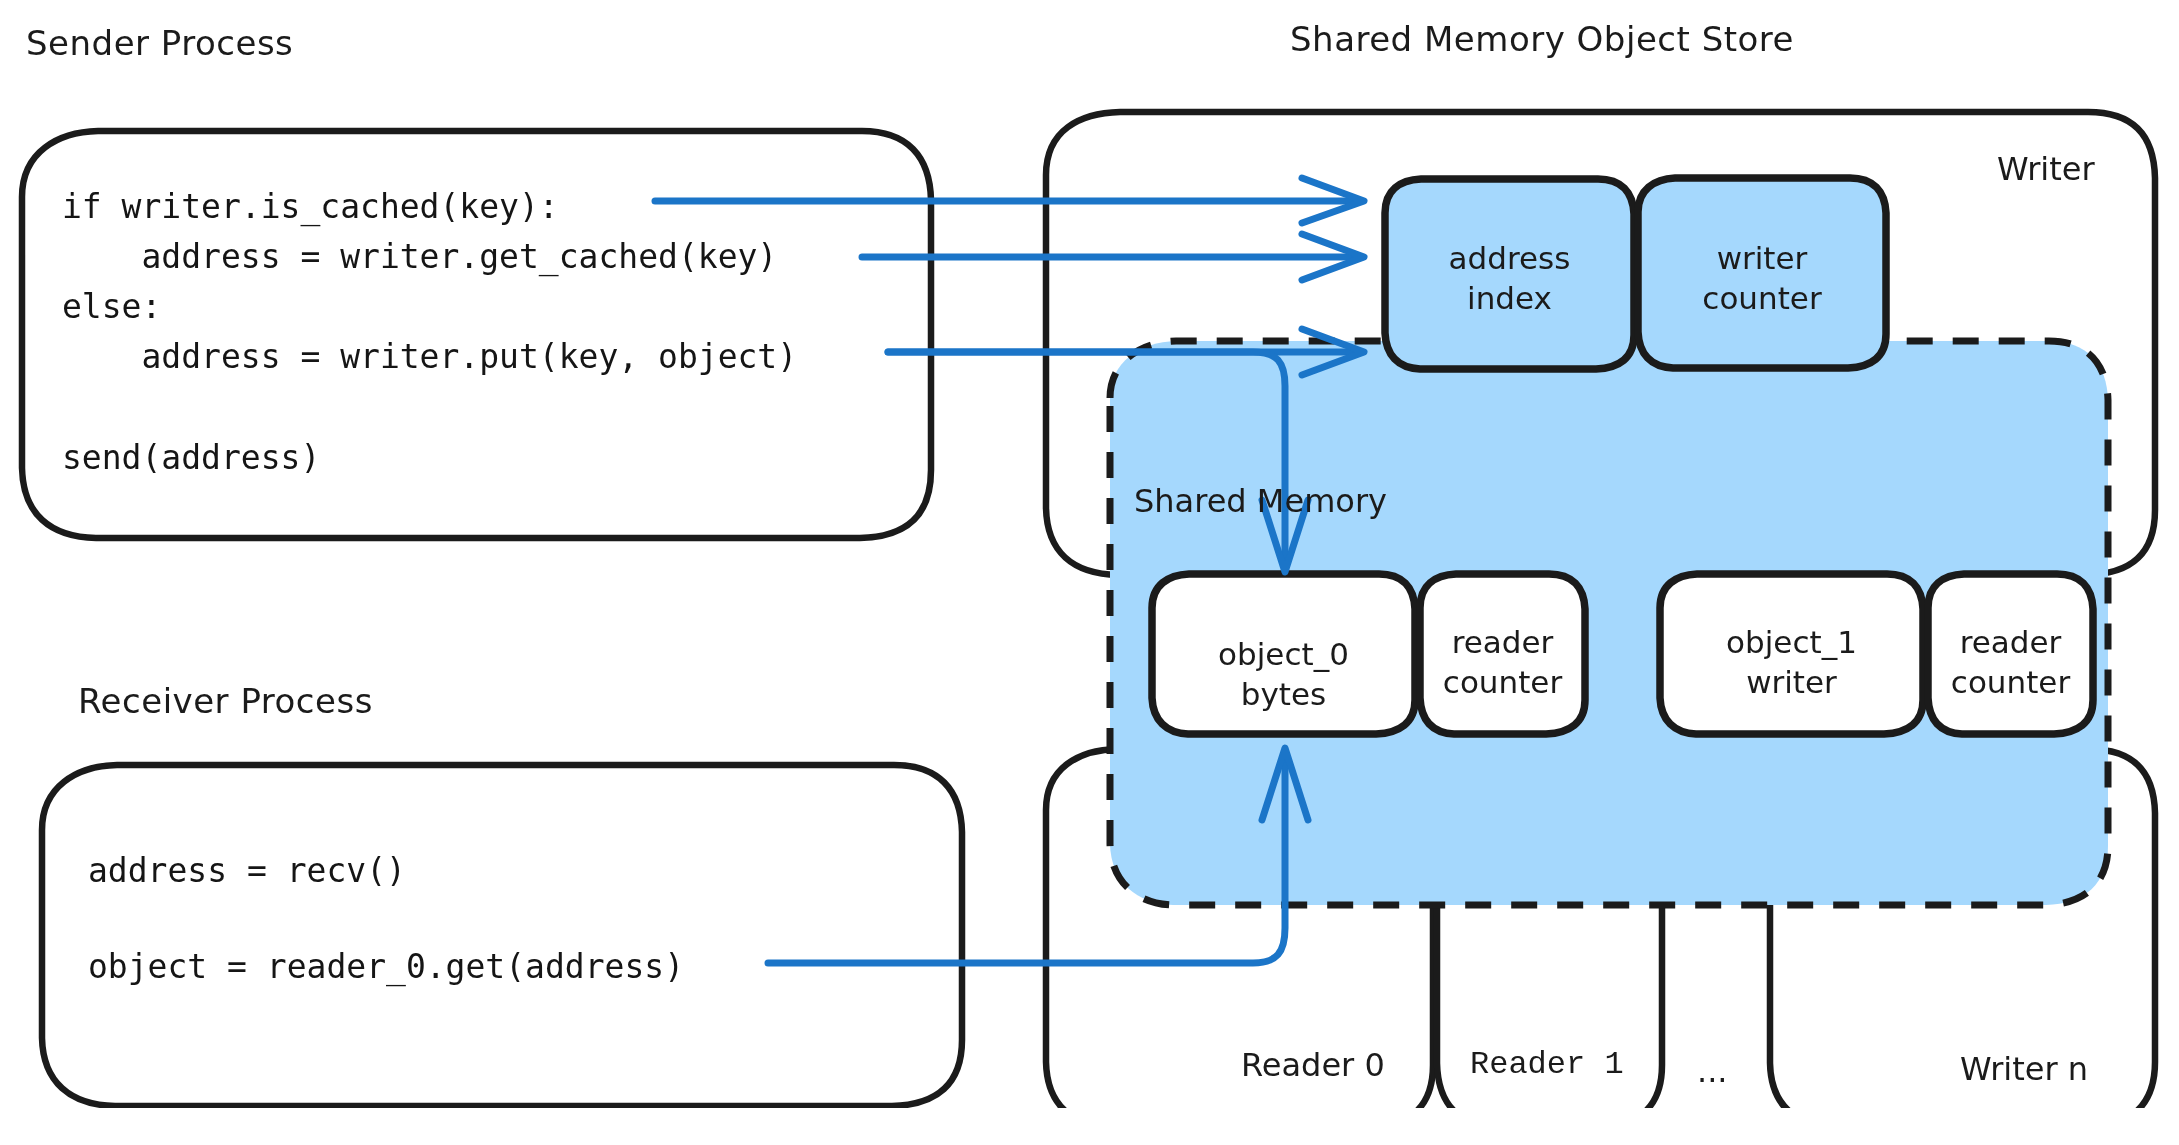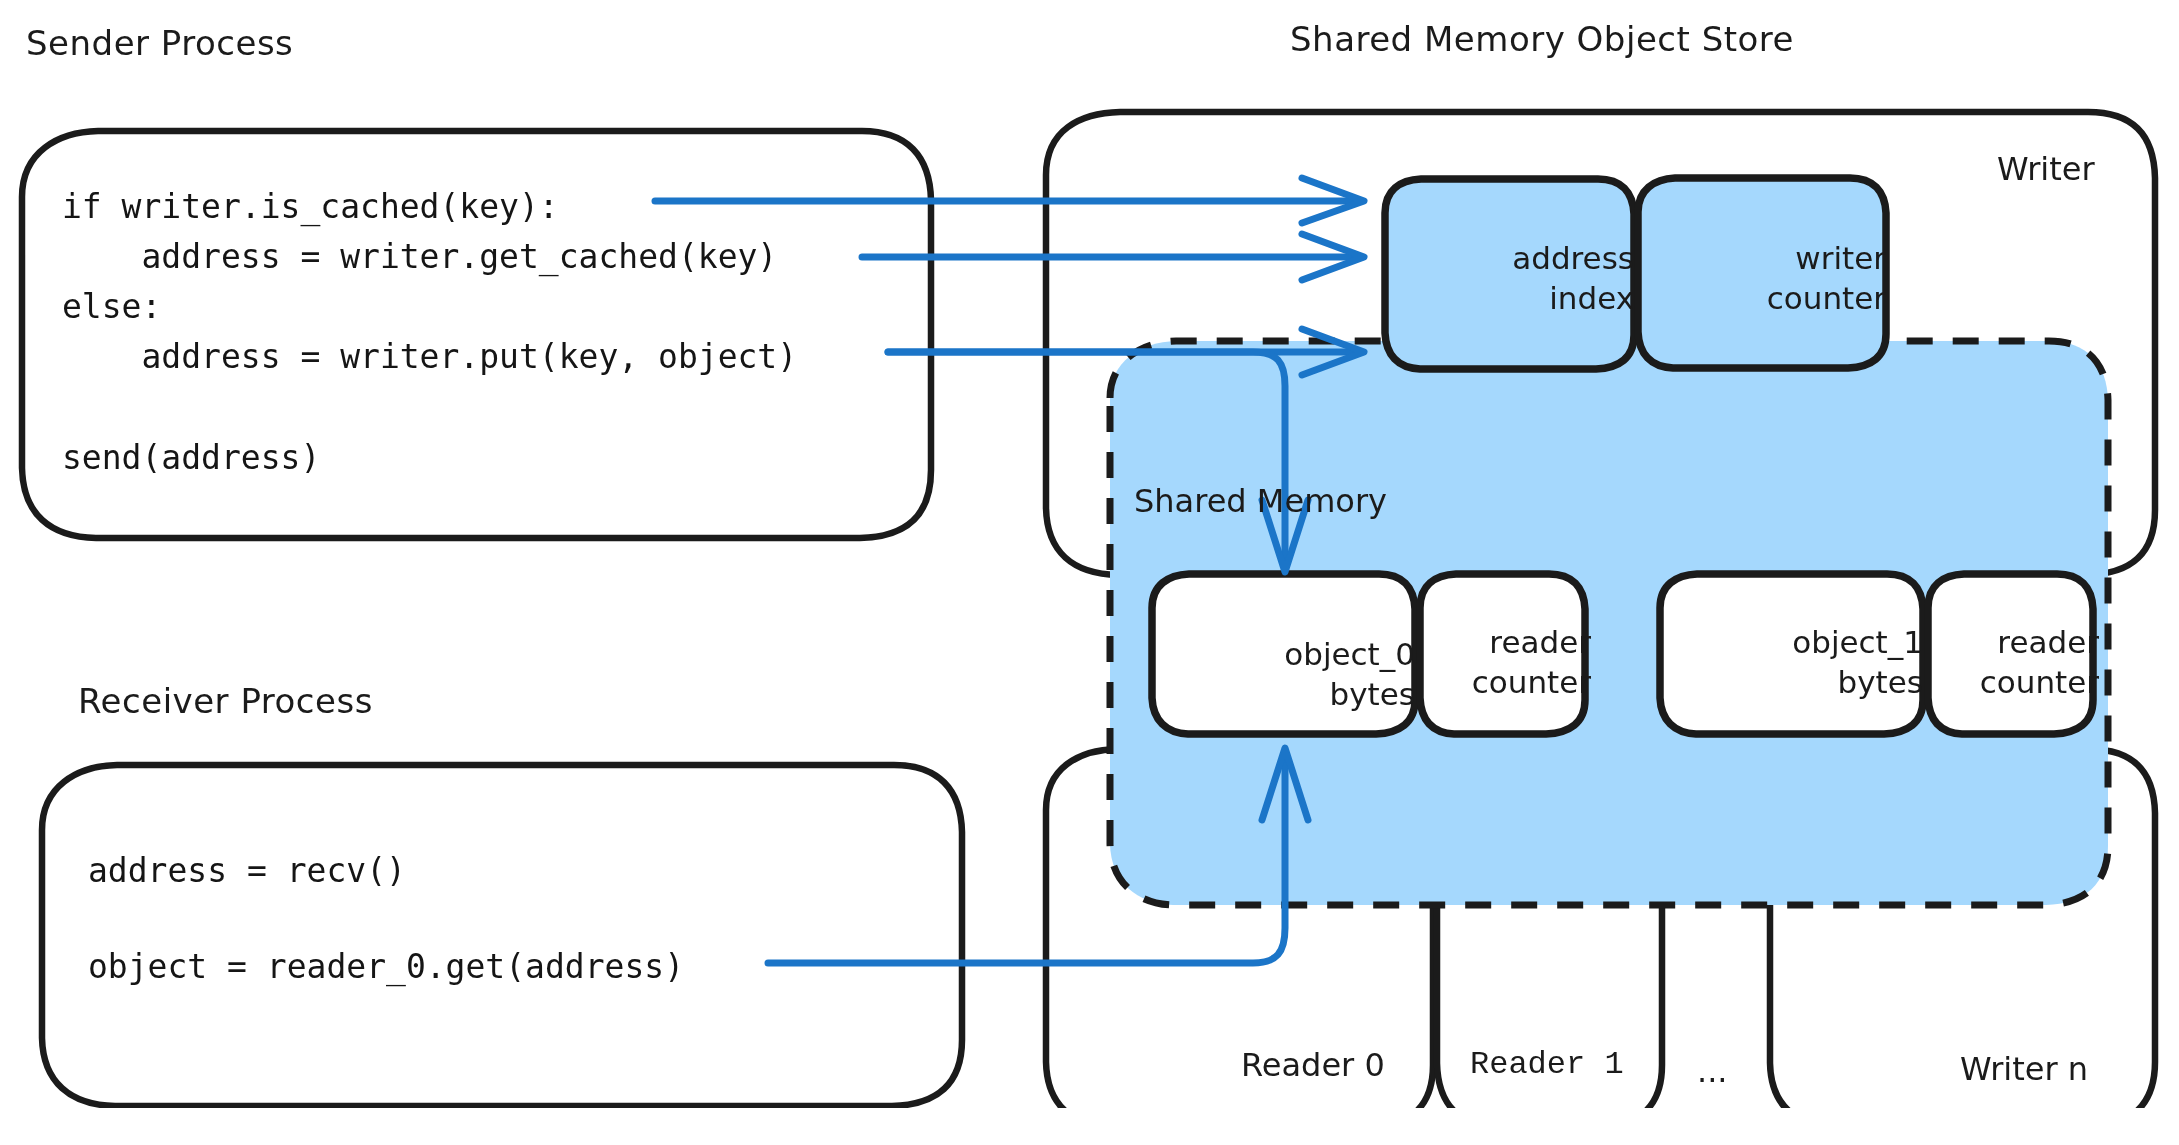--- a/index.html
+++ b/index.html
@@ -41,21 +41,21 @@
     position: absolute;
     font-family: "DejaVu Sans Mono", monospace;
     font-size: 33px;
     color: #151515;
     white-space: pre;
     line-height: 1.52;
   }
   .box-label {
     position: absolute;
     font-size: 31px;
-    text-align: right;
+    text-align: center;
     color: #1b1b1b;
     white-space: pre;
     line-height: 1.3;
   }
   .corner-label {
     position: absolute;
     font-size: 32px;
     color: #1b1b1b;
     white-space: pre;
   }
@@ -291,21 +291,21 @@
   <div class="box-label hand" style="left:1638px; top:238px; width:248px;">writer
 counter</div>
 
   <div class="box-label hand" style="left:1152px; top:622px; width:263px;margin-top:12px;">object_0
 bytes</div>
 
   <div class="box-label hand" style="left:1414px; top:622px; width:177px;">reader
 counter</div>
 
   <div class="box-label hand" style="left:1660px; top:622px; width:263px;">object_1
-bytes</div>
+writer</div>
 
   <div class="box-label hand" style="left:1922px; top:622px; width:177px;">reader
 counter</div>
 
   <div class="corner-label hand" style="left:1241px; top:1046px;">Reader 0</div>
 
   <div class="corner-label hand" style="left:1470px; top:1046px;font-family:Liberation Mono, monospace;">Reader 1</div>
 
   <div class="ellipsis-label hand" style="left:1697px; top:1052px;">...</div>
 

